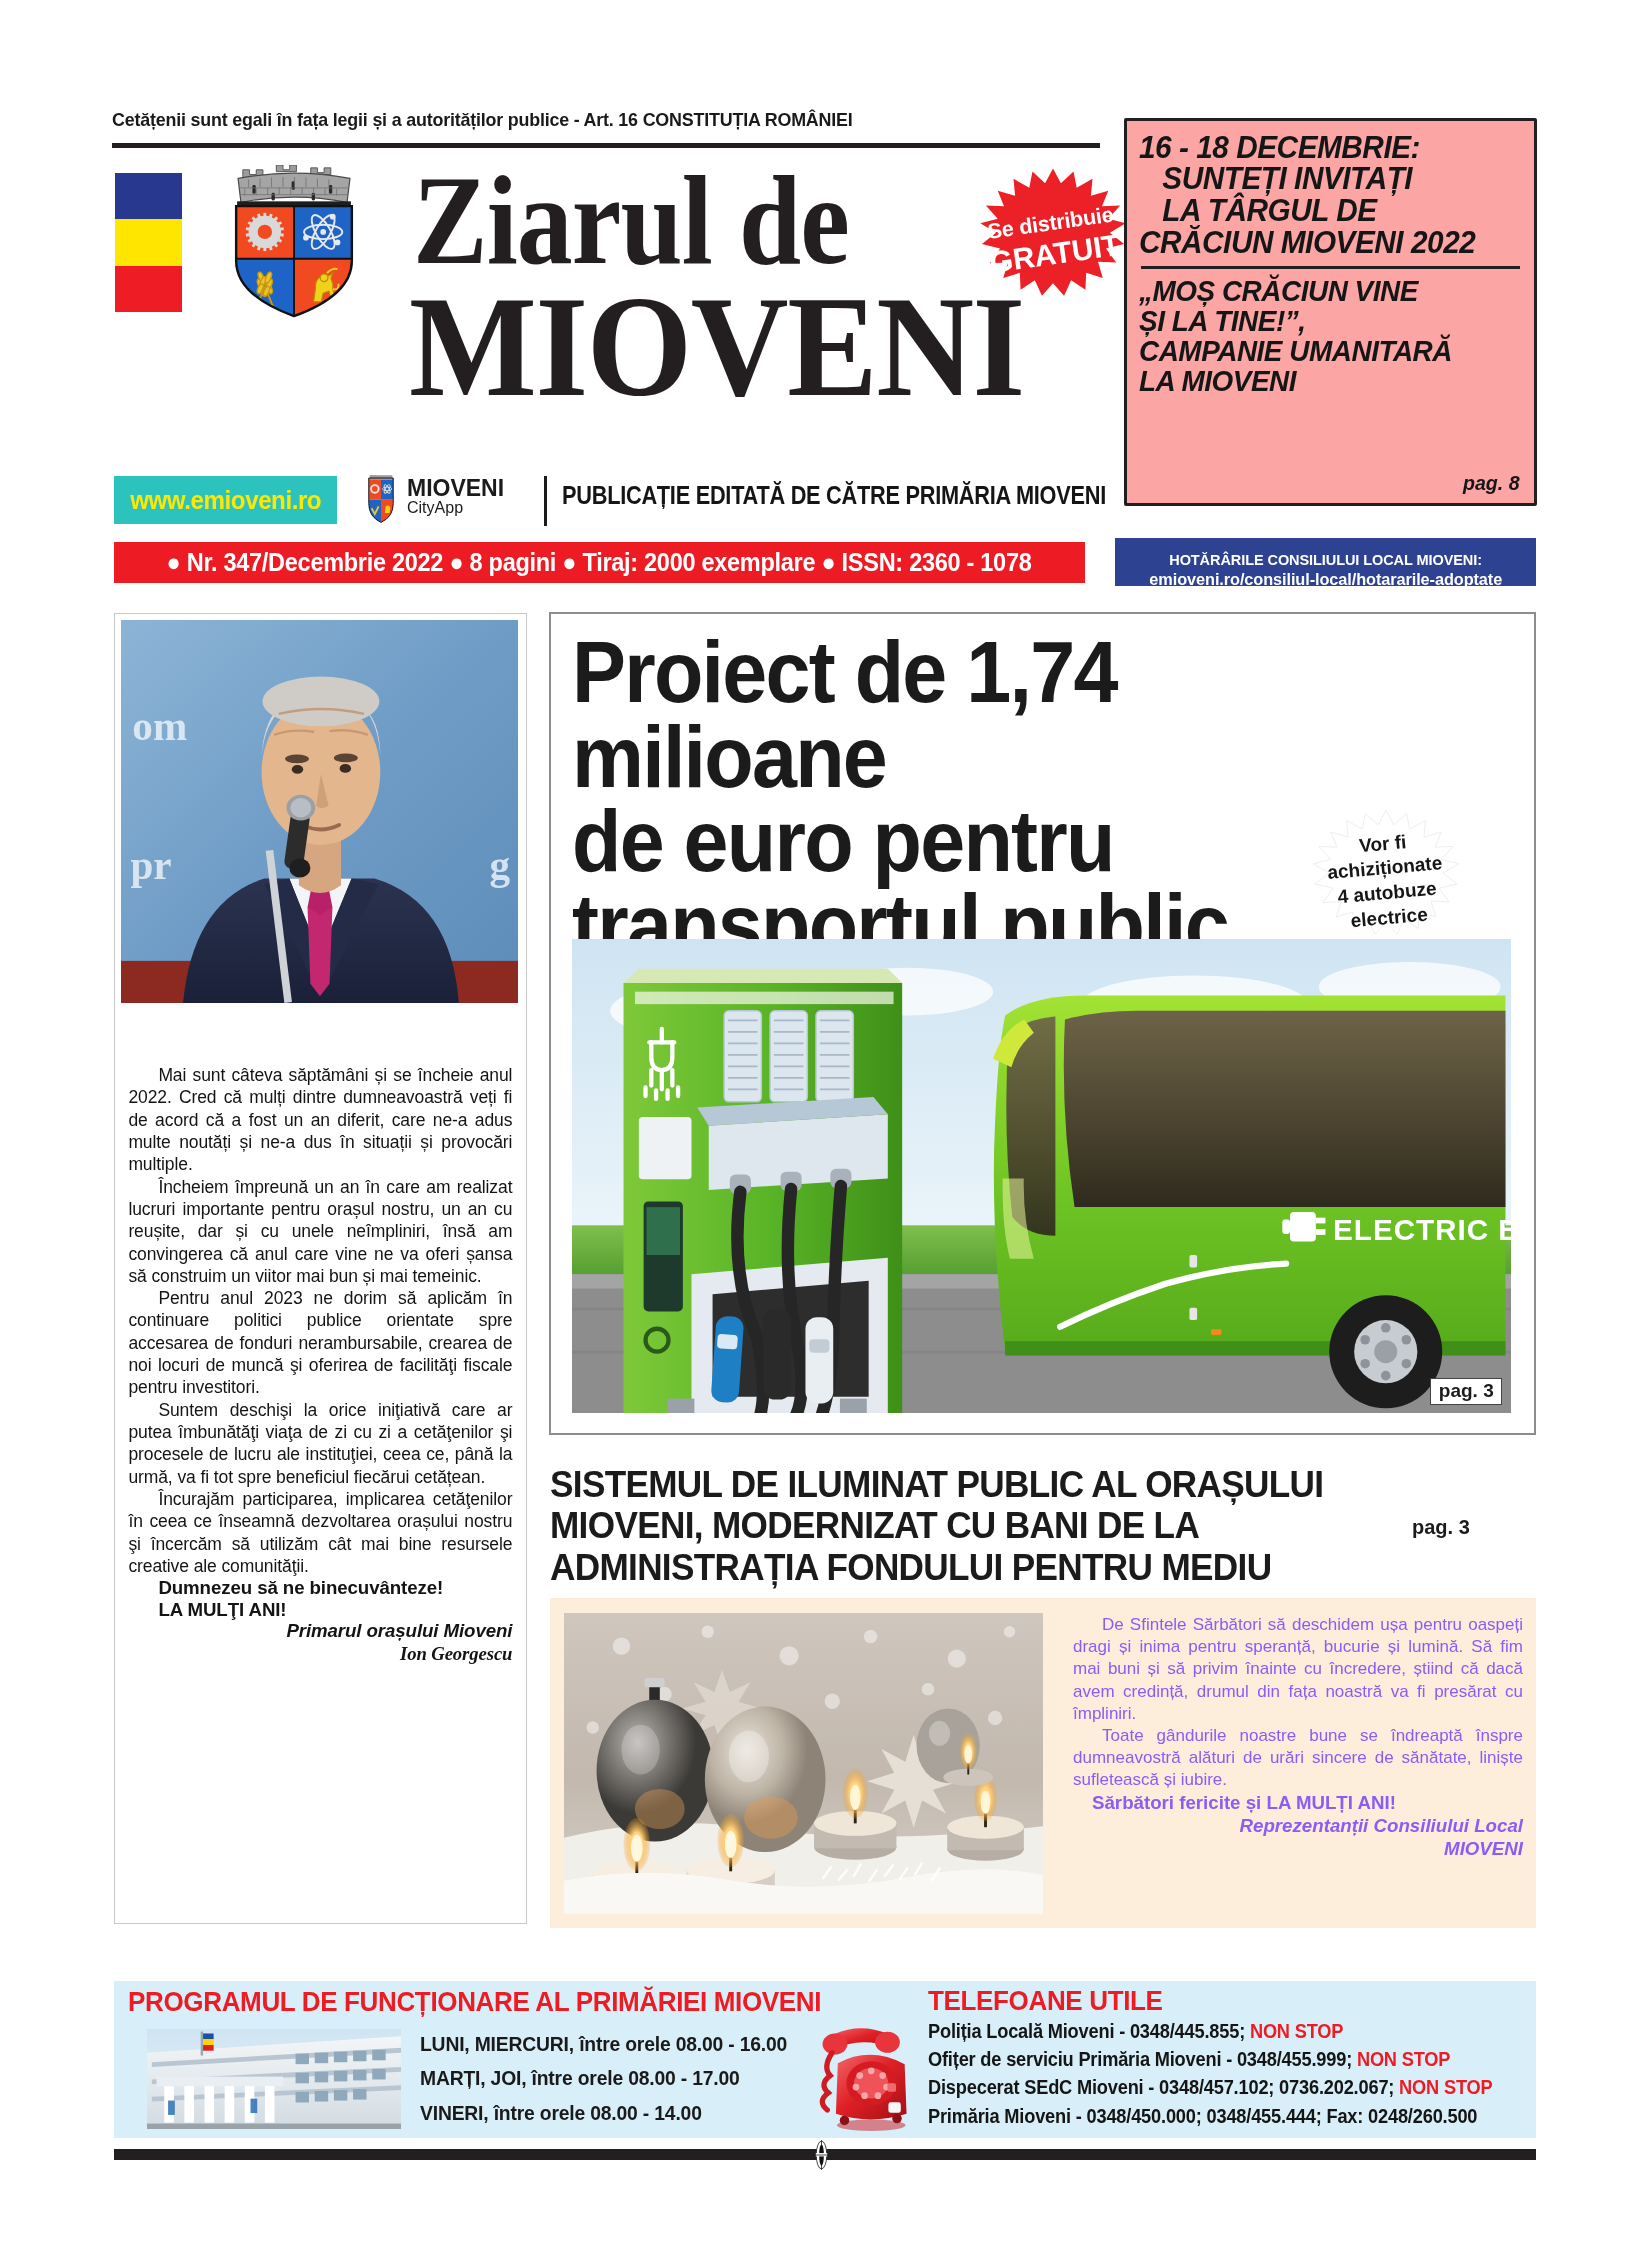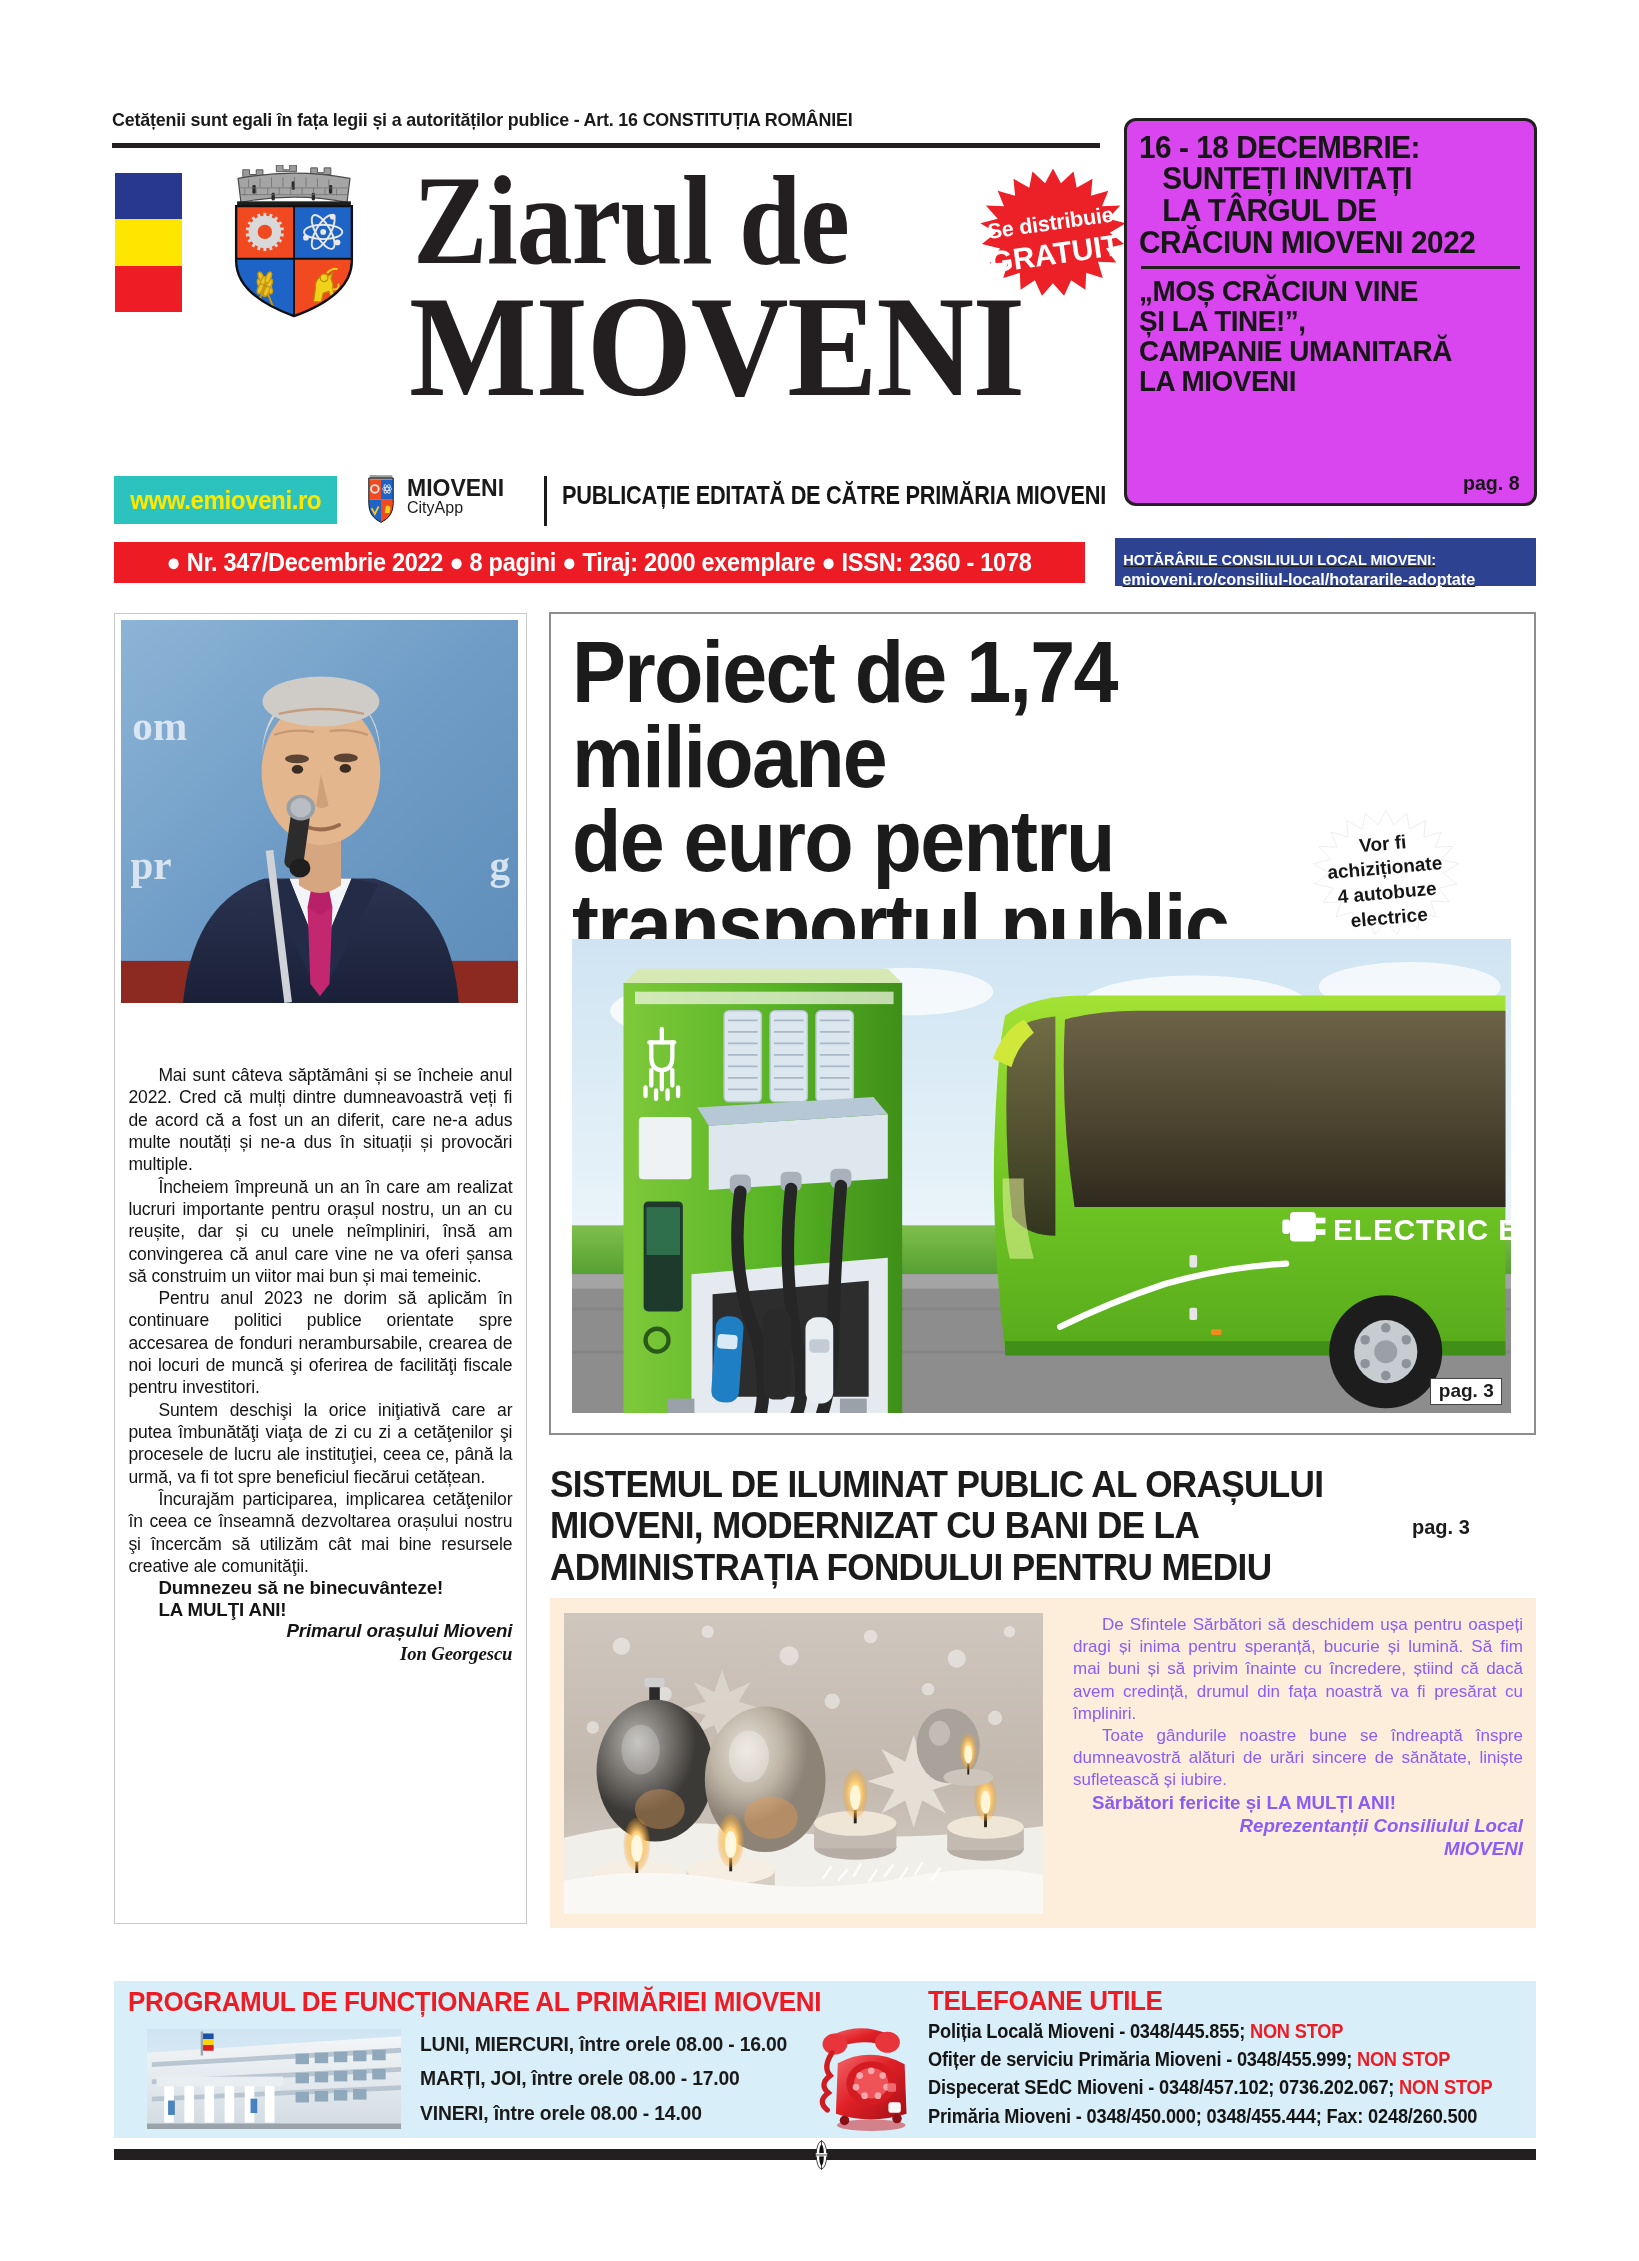--- a/index.html
+++ b/index.html
@@ -61,22 +61,23 @@
     position:absolute; left:0; top:0; width:100%; height:100%;
     display:flex; flex-direction:column; align-items:center; justify-content:center;
     transform:rotate(-8deg);
   }
   .sb-l1 { color:#fff; font-weight:bold; font-size:21.5px; letter-spacing:-0.2px; }
   .sb-l2 { color:#fff; font-weight:bold; font-size:30px; letter-spacing:0px; margin-top:1.9px; }
 
   
   .announce {
     position:absolute; left:1124px; top:118px; width:413px; height:388px;
-    background:#d946ef; border:3.3px solid #231f20; border-radius:12px;
+    background:#fca5a5; border:3.3px solid #231f20; border-radius:2px;
     padding:10.5px 12.4px 5.7px 12.4px;
+    font-style:italic;
   }
   .ann-line {
     font-weight:bold; color:#161616; line-height:0.99;
     font-size:32px; letter-spacing:-0.5px;
     transform:scaleX(0.93); transform-origin:left center;
     white-space:nowrap;
   }
   .ann-l2, .ann-l3 { padding-left:25px; }
   .ann-l4 { padding-left:0; }
   .ann-rule { margin:7.7px 1.9px 6.7px 1.9px; height:3.3px; background:#231f20; }
@@ -117,21 +118,21 @@
     position:absolute; left:114px; top:542px; width:971px; height:41px;
     background:#ed1c24; display:flex; align-items:center; justify-content:center;
   }
   .redbar span {
     color:#fff; font-weight:bold; font-size:25px; letter-spacing:-0.3px;
     transform:scaleX(0.94); white-space:nowrap;
   }
   .bluebar {
     position:absolute; left:1115px; top:538px; width:421px; height:48px;
     background:#2e4292; display:flex; flex-direction:column;
-    align-items:flex-start; justify-content:center; padding-top:17px;text-decoration:underline;
+    align-items:center; justify-content:center; padding-top:17px;
   }
   .bluebar .bb1 { color:#fff; font-weight:bold; font-size:15.3px; letter-spacing:-0.1px; transform:scaleX(0.95); white-space:nowrap; }
   .bluebar .bb2 { color:#fff; font-weight:bold; font-size:17px; letter-spacing:-0.1px; transform:scaleX(0.96); white-space:nowrap; margin-top:1px; }
 
   
   .leftcol {
     position:absolute; left:114px; top:613px; width:413px; height:1311px;
     border:1.9px solid #c9c9c9; background:#fff;
   }
   .mayor-photo {

